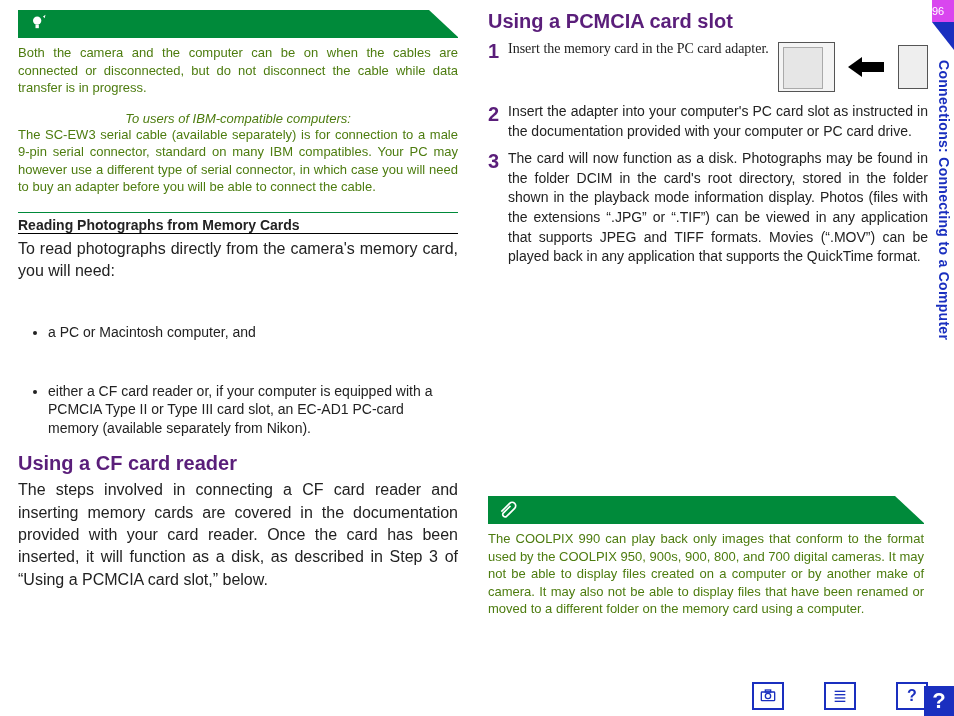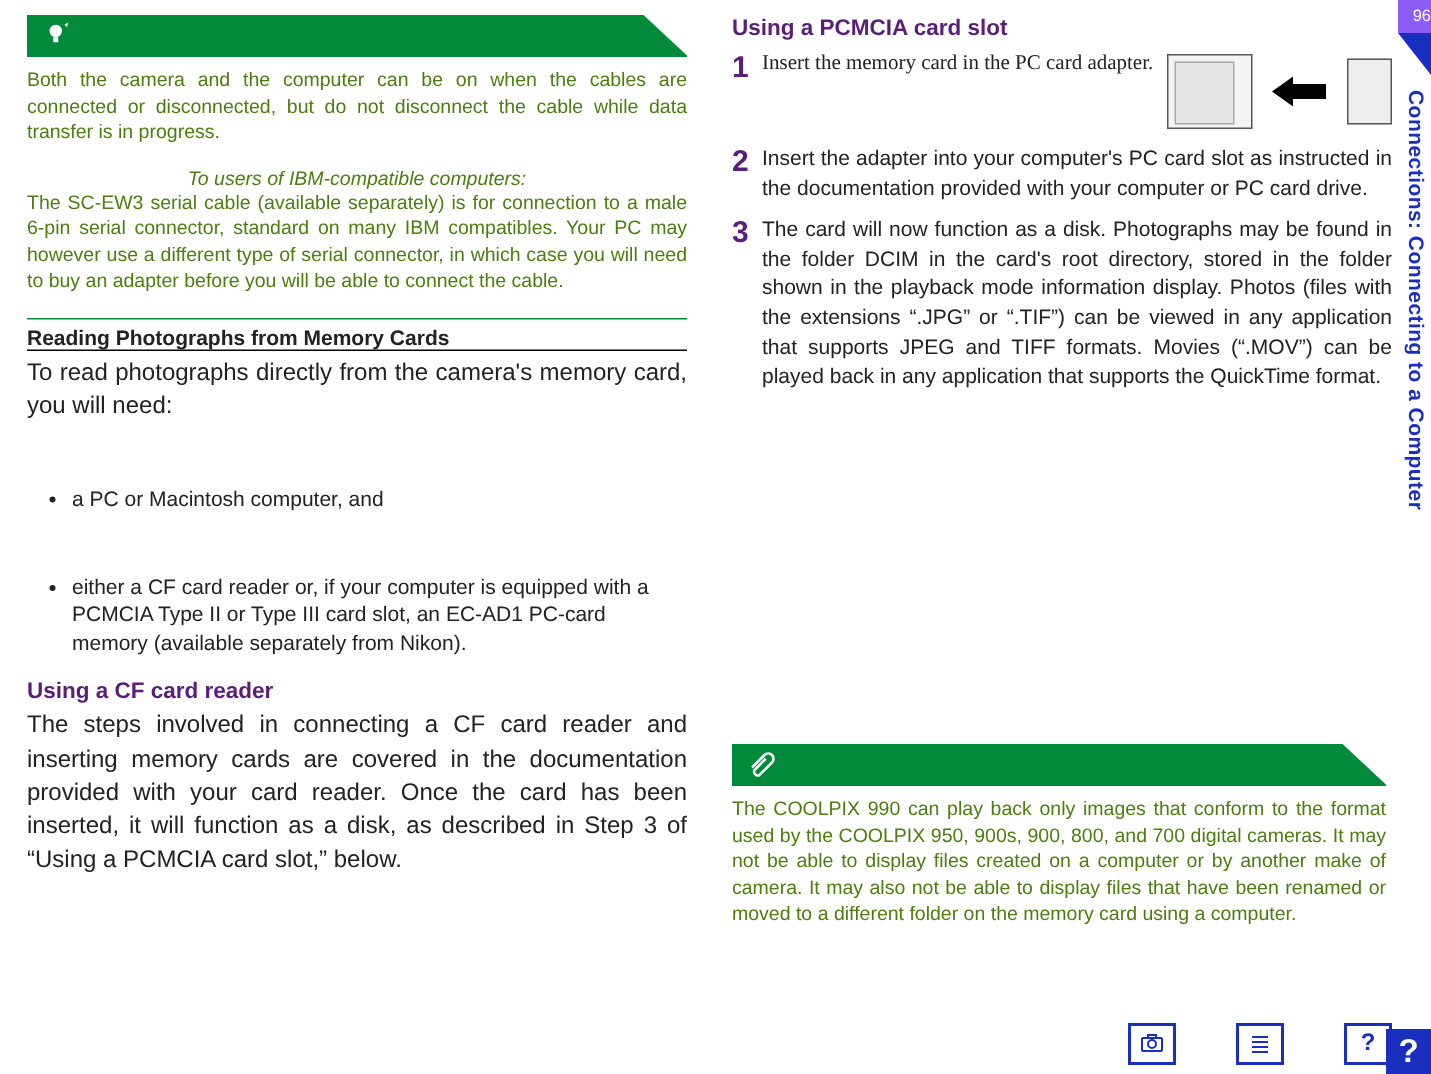--- a/index.html
+++ b/index.html
@@ -78,21 +78,21 @@
     line-height: 1.4;
     text-align: justify;
     margin-top: 4px;
   }
   ul.bullets { margin: 6px 0 0 30px; padding: 0; }
   ul.bullets li { margin-bottom: 4px; line-height: 1.35; margin-top: 40px; }
 
   .purple-hdr {
     color: #5a1e7a;
     font-weight: bold;
-    font-size: 15px;
+    font-size: 20px;
     display: block;
     margin-top: 14px;
     margin-bottom: 2px;
   }
 
   
   .step { display: flex; margin-top: 6px; margin-bottom: 8px; }
   .step-num {
     color: #5a1e7a;
     font-weight: bold;
@@ -139,24 +139,24 @@
   .adapter-figure .mem-card{
     position:absolute; right:0; top:6px;
     width:28px; height:42px; border:1px solid #555; background:#eee;
   }
 
   
   .page-num-box {
     position: absolute;
     right: 0; top: 0;
     width: 22px; height: 22px;
-    background: #8b5cf6;
+    background: #d946ef;
     color: #fff;
     font-size: 11px;
-    text-align: right;
+    text-align: left;
     line-height: 22px;
   }
   .blue-triangle {
     position:absolute;
     right:0; top:22px;
     width:0;height:0;
     border-style:solid;
     border-width: 0 22px 28px 0;
     border-color: transparent #1a2fbf transparent transparent;
   }
@@ -209,21 +209,21 @@
         <svg viewBox="0 0 24 24" width="20" height="20" fill="#fff">
             <circle cx="11" cy="8" r="5"></circle>
             <rect x="9" y="13" width="4" height="4"></rect>
             <path d="M18 3 l3 -2 l-1 4 z"></path>
           </svg>
       </span>
     </div>
     <div class="green-text">Both the camera and the computer can be on when the cables are connected or disconnected, but do not disconnect the cable while data transfer is in progress.</div>
 
     <span class="green-italic-hdr">To users of IBM-compatible computers:</span>
-    <div class="green-text">The SC-EW3 serial cable (available separately) is for connection to a male 6-pin serial connector, standard on many IBM compatibles.  Your PC may however use a different type of serial connector, in which case you will need to buy an adapter before you will be able to connect the cable.</div>
+    <div class="green-text">The SC-EW3 serial cable (available separately) is for connection to a male 9-pin serial connector, standard on many IBM compatibles.  Your PC may however use a different type of serial connector, in which case you will need to buy an adapter before you will be able to connect the cable.</div>
 
     <span class="section-hdr">Reading Photographs from Memory Cards</span>
     <div class="body-text">To read photographs directly from the camera's memory card, you will need:</div>
     <ul class="bullets">
       <li>a PC or Macintosh computer, and</li>
       <li>either a CF card reader or, if your computer is equipped with a PCMCIA Type II or Type III card slot, an EC-AD1 PC-card memory (available separately from Nikon).</li>
     </ul>
 
     <span class="purple-hdr">Using a CF card reader</span>
     <div class="body-text">The steps involved in connecting a CF card reader and inserting memory cards are covered in the documentation provided with your card reader.  Once the card has been inserted, it will function as a disk, as described in Step 3 of “Using a PCMCIA card slot,” below.</div>

